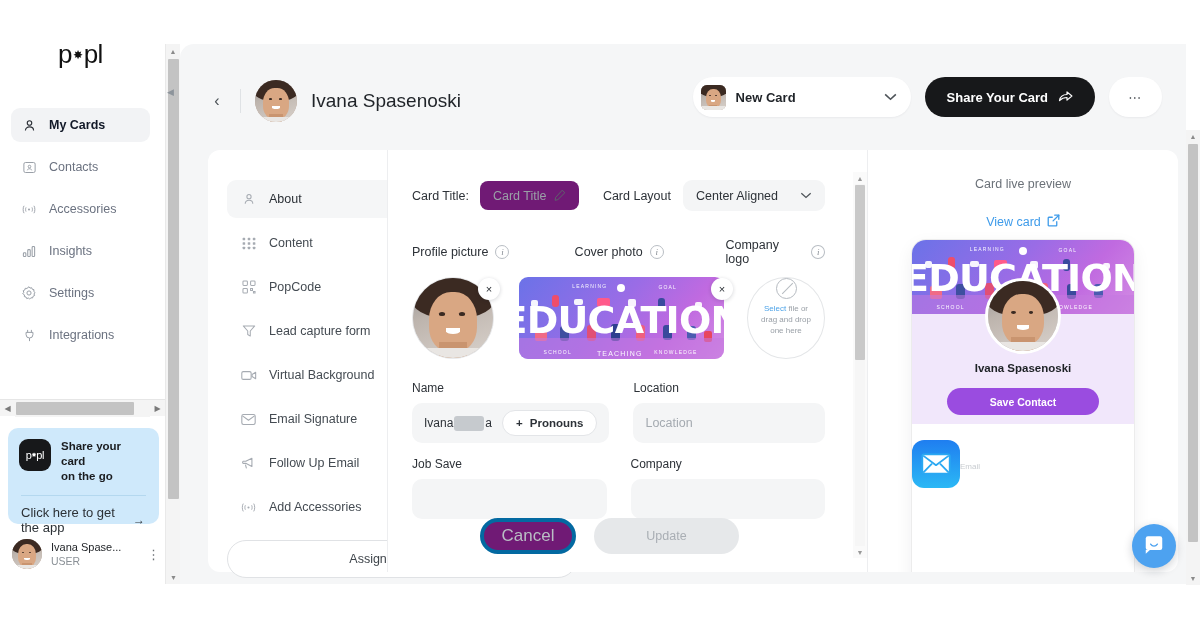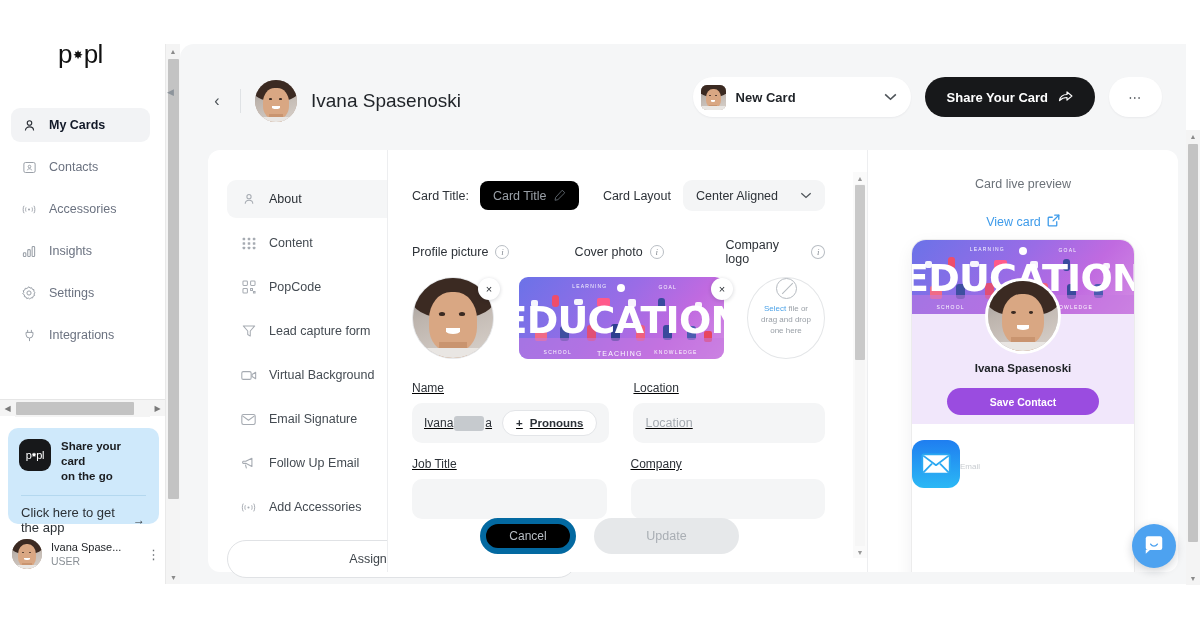--- a/index.html
+++ b/index.html
@@ -139,21 +139,21 @@
   .assign-btn {
     margin: 14px 19px 0 19px; height: 38px; border: 1px solid #e0e2e5; border-radius: 20px;
     display: flex; align-items: center; justify-content: center; font-size: 12.5px; color: #3f454b; cursor: pointer; background:#fff;
   }
 
   
   .form { position: absolute; left: 0; top: 0; right: 18px; bottom: 0; padding: 30px 24px 0 24px; }
   .row1 { display: flex; align-items: center; gap: 0; }
   .lbl-strong { font-size: 12.5px; color: #2d3238; }
   .chip-input {
-    margin-left: 11px; height: 29px; background: #000000; border-radius: 8px;
+    margin-left: 11px; height: 29px; background: #701a75; border-radius: 8px;
     display: flex; align-items: center; gap: 8px; padding: 0 13px; cursor: text;
   }
   .chip-input .ph { font-size: 12.5px; color: #9aa0a7; }
   .layout-wrap { margin-left: auto; display: flex; align-items: center; gap: 12px; }
   .layout-sel {
     height: 31px; background: #f4f5f6; border-radius: 9px; display: flex; align-items: center;
     gap: 22px; padding: 0 13px; cursor: pointer;
   }
   .layout-sel .v { font-size: 12.5px; color: #2d3238; }
   .layout-sel .chev { font-size: 10px; color: #4d5358; }
@@ -185,41 +185,41 @@
   .logo-drop {
     margin-left: 23px; width: 82px; height: 82px; border-radius: 50%; border: 1px solid #e4e6e8;
     display: flex; flex-direction: column; align-items: center; justify-content: flex-start; gap: 4px; cursor: pointer; background:#fff;
   }
   .logo-drop .circ { width: 21px; height: 21px; border-radius: 50%; border: 1px solid #b6bbc1; position: relative; }
   .logo-drop .circ:after { content:""; position:absolute; left:3px; top:9px; width:15px; height:1px; background:#b6bbc1; transform: rotate(-45deg); }
   .logo-drop .tx { font-size: 8px; color: #9aa0a7; text-align: center; line-height: 11px; }
   .logo-drop .tx b { color: #4da3e8; font-weight: 400; }
 
   .fields { margin-top: 22px; display: flex; gap: 24px; }
-  .fcol { flex: 1; text-decoration: underline; }
+  .fcol { flex: 1; }
   .flabel { font-size: 12px; color: #2d3238; margin-bottom: 8px; }
   .finput {
     height: 40px; background: #f4f5f6; border-radius: 10px; display: flex; align-items: center;
     padding: 0 12px; gap: 10px;
   }
   .finput .ph { font-size: 12.5px; color: #a4aab0; }
   .name-val { font-size: 12px; color: #2d3238; display:flex; align-items:center; }
   .redact { display:inline-block; width: 30px; height: 15px; background: #c6cace; border-radius: 3px; margin: 0 1px; }
   .pron-btn {
     height: 26px; padding: 0 13px; background: #fff; border: 1px solid #e3e5e8; border-radius: 14px;
     display: flex; align-items: center; gap: 7px; font-size: 11.5px; color: #2d3238; cursor: pointer; font-weight: 700;
   }
   .finput-line { height: 40px; background: #f4f5f6; border-radius: 10px; }
 
   .fields2 { margin-top: 14px; display: flex; gap: 24px; }
 
   .actions { position: absolute; left: 24px; right: 42px; bottom: 18px; display: flex; justify-content: center; gap: 18px; }
   .btn-cancel {
-    width: 96px; height: 36px; border: 6px solid #0369a1; border-radius: 19px; background: #000000;
-    font-size: 12px; color: #b9bec4; display:flex;align-items:center;justify-content:center; cursor: pointer;
+    width: 96px; height: 36px; border: 4px solid #0369a1; border-radius: 19px; background: #701a75;
+    font-size: 17px; color: #b9bec4; display:flex;align-items:center;justify-content:center; cursor: pointer;
   }
   .btn-update {
     width: 145px; height: 36px; border: none; border-radius: 19px; background: #e6e8ea;
     font-size: 12.5px; color: #a9aeb4; display:flex;align-items:center;justify-content:center; cursor: pointer;
   }
 
   
   .form-scroll { position: absolute; right: 0; top: 22px; width: 14px; bottom: 14px; background: #fafafa; }
   .form-scroll .up, .form-scroll .dn { height: 12px; display:flex;align-items:center;justify-content:center;color:#999;font-size:7px;}
   .form-scroll .tr { position:absolute; left:2px; top:12px; width:10px; bottom:12px; background:#f6f6f6;}
@@ -716,21 +716,21 @@
           <div class="fcol">
             <div class="flabel">Location</div>
             <div class="finput">
               <span class="ph">Location</span>
             </div>
           </div>
         </div>
 
         <div class="fields2">
           <div class="fcol">
-            <div class="flabel">Job Title</div>
+            <div class="flabel">Job Save</div>
             <div class="finput-line"></div>
           </div>
           <div class="fcol">
             <div class="flabel">Company</div>
             <div class="finput-line"></div>
           </div>
         </div>
 
         <div class="actions">
           <div class="btn-cancel">Cancel</div>

